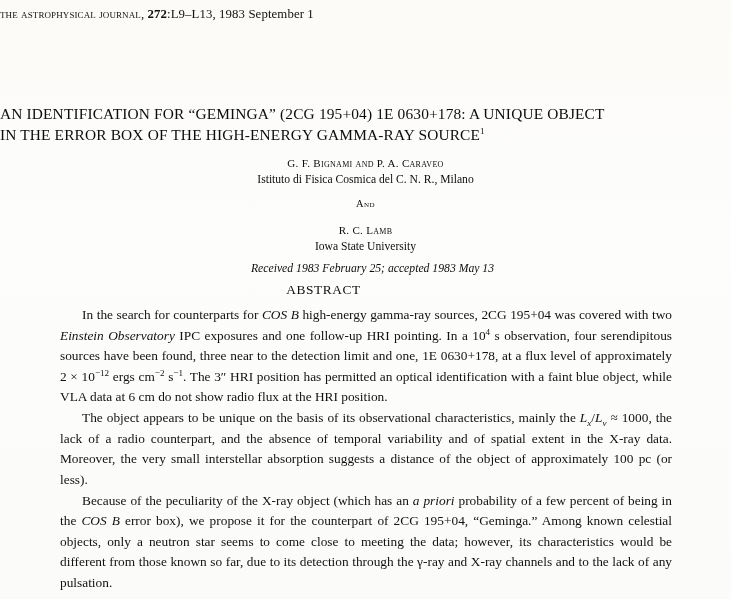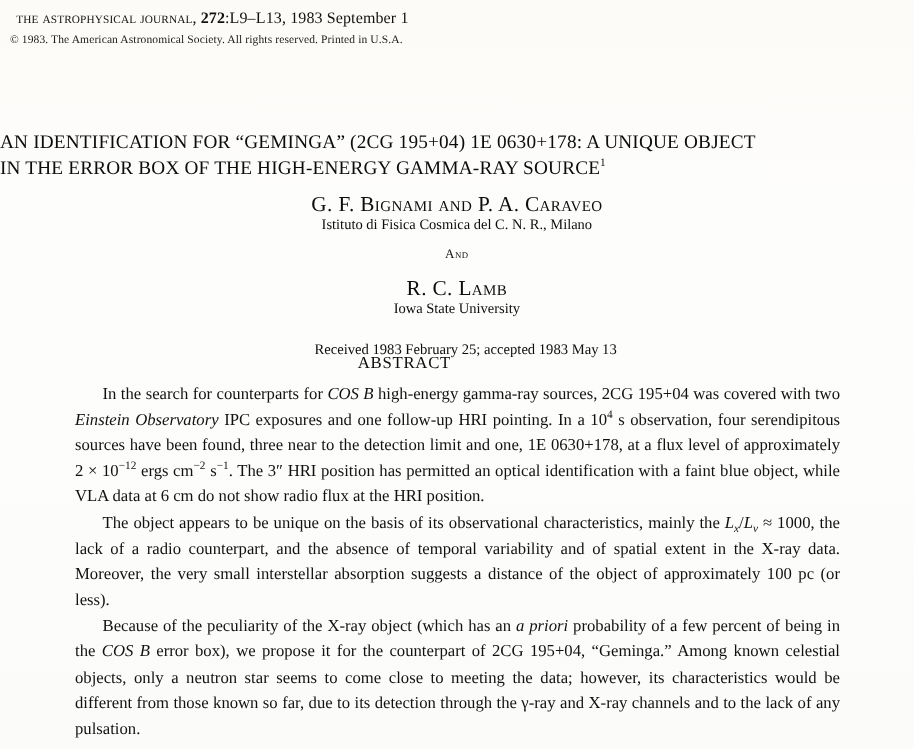--- a/index.html
+++ b/index.html
@@ -21,21 +21,21 @@
     height: 599px;
     padding: 0;
     box-sizing: border-box;
     background:
       linear-gradient(180deg, #fcfbf8 0%, #fdfdfc 40%, #fbfbf9 100%);
   }
 
   
   .runhead {
     position: absolute;
-    left: 13px;
+    left: 0;
     top: 7px;
     font-size: 12.8px;
     letter-spacing: 0.1px;
     white-space: nowrap;
     color: #111;
   }
   .sc {
     font-variant: small-caps;
     text-transform: lowercase;
   }
@@ -73,42 +73,43 @@
 
   
   .authors {
     position: absolute;
     left: 0;
     top: 155px;
     width: 731px;
     text-align: center;
   }
   .author-name {
-    font-size: 17px;
+    font-size: 11px;
     letter-spacing: 0.3px;
     font-variant: small-caps;
     margin: 0;
     line-height: 17px;
   }
   .affil {
     font-size: 11.6px;
     line-height: 16px;
     margin: 0;
   }
   .and-word {
     font-size: 10.4px;
     font-variant: small-caps;
     letter-spacing: 0.4px;
     margin: 10px 0 9px 0;
     line-height: 12px;
   }
   .author-block-2 { margin-top: 12px; }
   .received {
+    font-style: italic;
     font-size: 11.7px;
-    margin-top: 17px;
+    margin-top: 6px;
     line-height: 16px;
     padding-left: 14px;
   }
 
   
   .abstract-head {
     position: absolute;
     left: 0;
     top: 282px;
     width: 647px;
@@ -157,21 +158,20 @@
 </style>
 </head>
 <body>
 
 <div class="page">
 
   <div class="runhead">
     <span class="sc">The Astrophysical Journal</span><span>, </span><span class="bold">272</span><span>:</span><span>L9–L13</span><span>, </span><span>1983 September 1</span>
   </div>
 
-  <div class="copyright">© 1983. The American Astronomical Society. All rights reserved. Printed in U.S.A.</div>
 
   <div class="title">
     <span class="line">AN IDENTIFICATION FOR “GEMINGA” (2CG 195+04) 1E 0630+178: A UNIQUE OBJECT</span>
     <span class="line"><span>IN THE ERROR BOX OF THE HIGH-ENERGY GAMMA-RAY SOURCE</span><sup>1</sup></span>
   </div>
 
   <div class="authors">
     <p class="author-name">G. F. Bignami and P. A. Caraveo</p>
     <p class="affil">Istituto di Fisica Cosmica del C. N. R., Milano</p>
     <p class="and-word">And</p>

